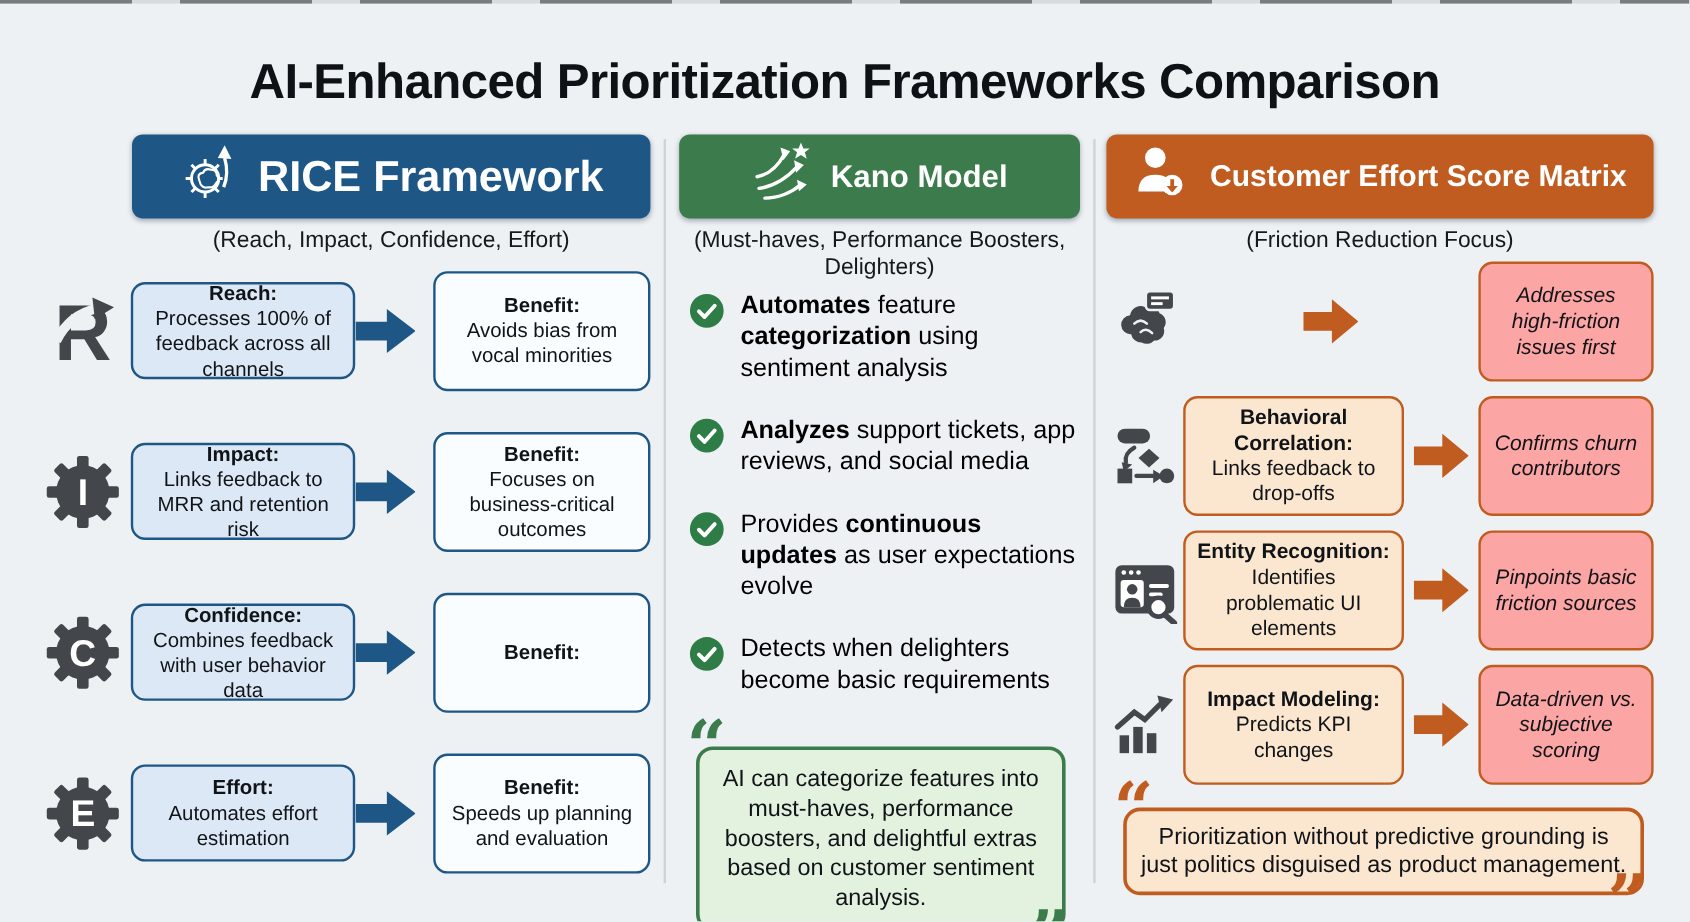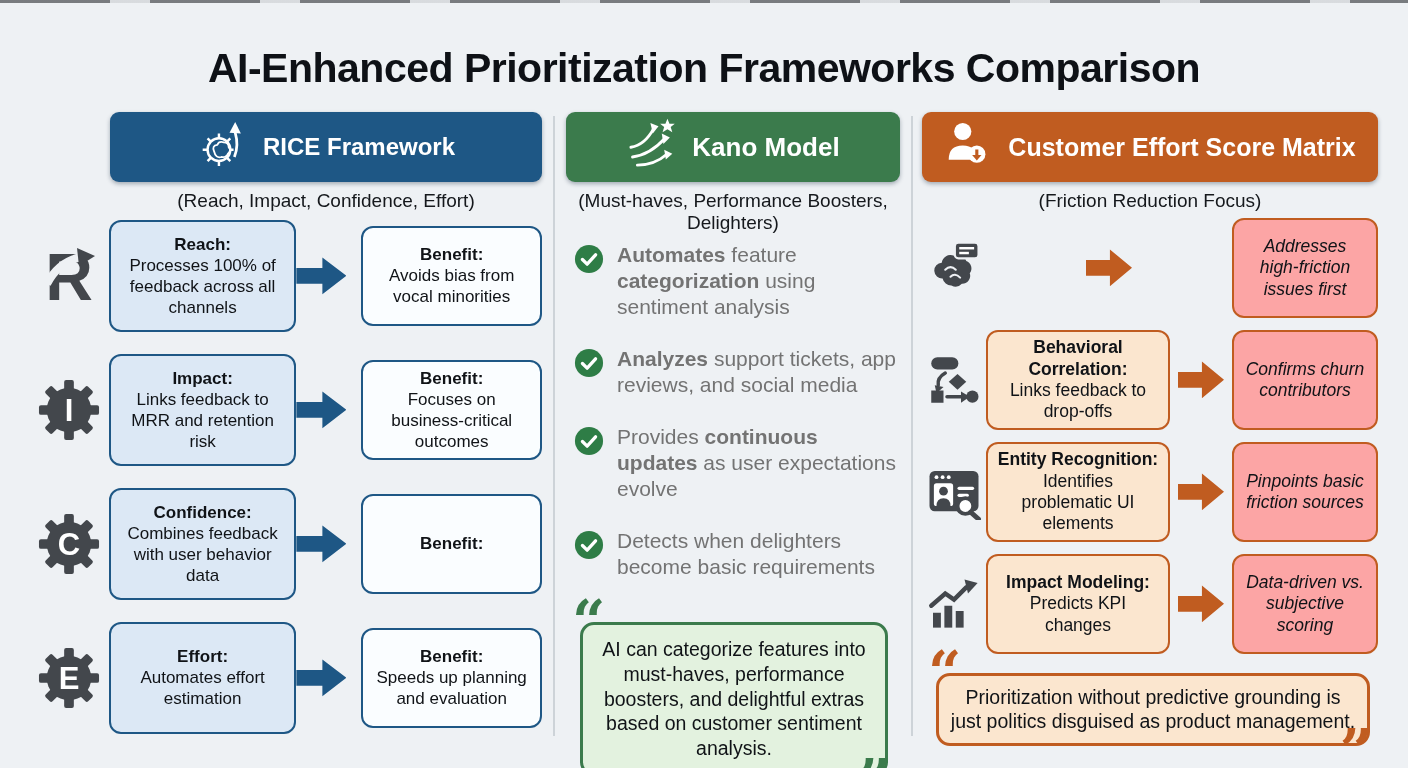--- a/index.html
+++ b/index.html
@@ -12,21 +12,21 @@
   .divider{position:absolute;top:116px;width:2px;height:620px;background:#cdd3d8;}
   .divider.d1{left:553px;} .divider.d2{left:911px;}
 
   .col{position:absolute;top:112px;}
   .col-rice{left:30px;width:512px;}
   .col-kano{left:566px;width:334px;}
   .col-ces{left:922px;width:456px;}
 
   .hdr{height:70px;border-radius:9px;display:flex;align-items:center;justify-content:center;
     gap:14px;color:#fff;font-weight:bold;box-shadow:0 2px 4px rgba(20,40,60,.35);}
-  .col-rice .hdr{margin-left:80px;background:#1e5785;font-size:24px;}
+  .col-rice .hdr{margin-left:80px;background:#1e5785;font-size:36px;}
   .col-kano .hdr{background:#3b7b4c;font-size:26px;}
   .col-ces  .hdr{background:#c05c20;font-size:25px;}
   .hdr svg{flex:0 0 auto;}
 
   .subtitle{text-align:center;font-size:19px;color:#15181c;margin-top:8px;line-height:1.15;}
   .col-rice .subtitle{margin-left:80px;}
 
   .rows{display:flex;flex-direction:column;margin-top:5px;}
   .col-rice .rows{gap:22px;margin-top:8px;}
   .col-ces  .rows{gap:12px;margin-top:6px;}
@@ -35,33 +35,33 @@
   .col-ces  .row{height:100px;}
   .icon-cell{display:flex;align-items:center;justify-content:center;}
   .col-rice .icon-cell{width:80px;}
   .col-ces  .icon-cell{width:64px;}
 
   .fbox{box-sizing:border-box;border-radius:12px;display:flex;flex-direction:column;
     justify-content:center;text-align:center;padding:4px 8px;color:#101317;}
   .box-title{font-weight:bold;}
   .col-rice .fbox{font-size:17px;line-height:1.24;}
   .col-ces  .fbox{font-size:17.5px;line-height:1.22;}
-  .col-rice .factor{width:190px;height:112px;background:#dce8f5;border:2.5px solid #1e5785;}
+  .col-rice .factor{width:190px;height:81px;background:#dce8f5;border:2.5px solid #1e5785;}
   .col-rice .benefit{width:183px;height:100px;background:#fafdff;border:2.5px solid #1e5785;margin-left:15px;}
   .col-ces .factor{width:184px;height:100px;background:#fbe6cf;border:2.5px solid #c05c20;}
   .col-ces .benefit{width:146px;height:100px;background:#fca5a5;border:2.5px solid #c05c20;font-style:italic;}
 
   .arrow-cell{flex:1;display:flex;align-items:center;justify-content:center;}
   .block-arrow{width:50px;height:46px;
     clip-path:polygon(0 33%,52% 33%,52% 10%,100% 50%,52% 90%,52% 67%,0 67%);}
   .col-rice .block-arrow{background:#1e5785;}
   .col-ces  .block-arrow{width:46px;background:#c05c20;}
 
   .bullets{display:flex;flex-direction:column;gap:26px;margin-top:8px;padding-left:8px;}
-  .bullet{display:flex;gap:13px;align-items:flex-start;font-size:21px;line-height:1.24;color:#737373;}
+  .bullet{display:flex;gap:13px;align-items:flex-start;font-size:21px;line-height:1.24;color:#000000;}
   .bullet .check{flex:0 0 30px;margin-top:2px;}
   .seg-b{font-weight:bold;}
 
   .quote{position:relative;border-radius:14px;text-align:center;color:#101317;}
   .col-kano .quote{margin:42px 12px 0 14px;background:#e3f2df;border:3px solid #3b7b4c;
     padding:12px 8px;font-size:19.5px;line-height:1.27;}
   .col-ces .quote{margin:19px 8px 0 14px;background:#fbe6cf;border:3px solid #c05c20;
     padding:9px 10px;font-size:19.5px;line-height:1.25;}
   .qmark{position:absolute;font-family:"DejaVu Serif",serif;font-weight:bold;font-size:58px;line-height:1;}
   .col-kano .qmark{color:#3b7b4c;} .col-ces .qmark{color:#c05c20;}

